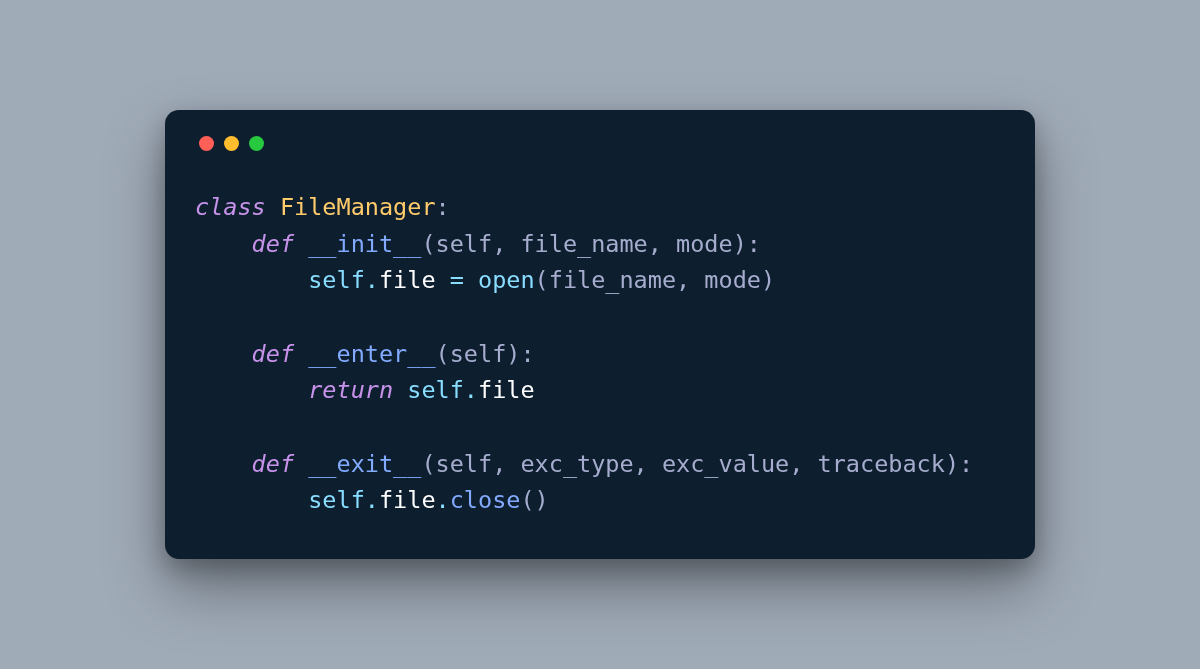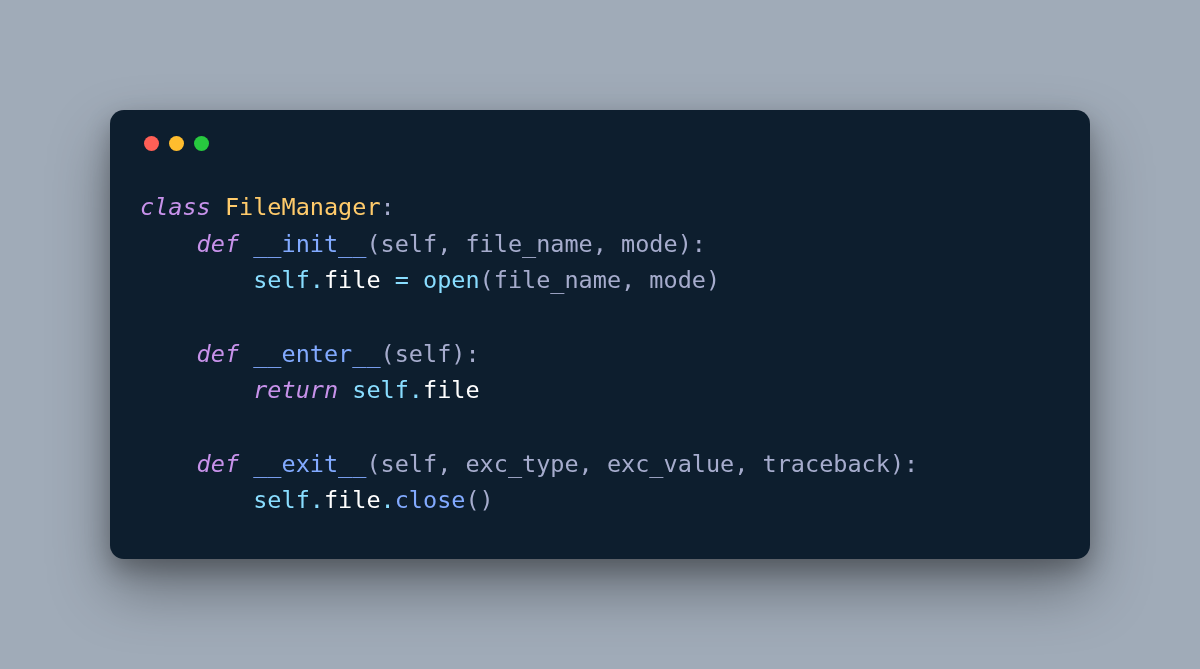--- a/index.html
+++ b/index.html
@@ -5,21 +5,21 @@
   * { margin: 0; padding: 0; box-sizing: border-box; }
   html, body { width: 1200px; height: 669px; }
   body {
     background: #a0abb8;
     display: flex;
     align-items: center;
     justify-content: center;
     font-family: ui-monospace, "SF Mono", Menlo, Consolas, monospace;
   }
   .window {
-    width: 980px;
+    width: 870px;
     background: #0d1e2e;
     border-radius: 14px;
     box-shadow: 0 30px 60px rgba(0,0,0,0.35), 0 10px 25px rgba(0,0,0,0.25);
     padding: 26px 30px 40px 30px;
   }
   .titlebar {
     display: flex;
     gap: 10px;
     margin-bottom: 38px;
     padding-left: 4px;

